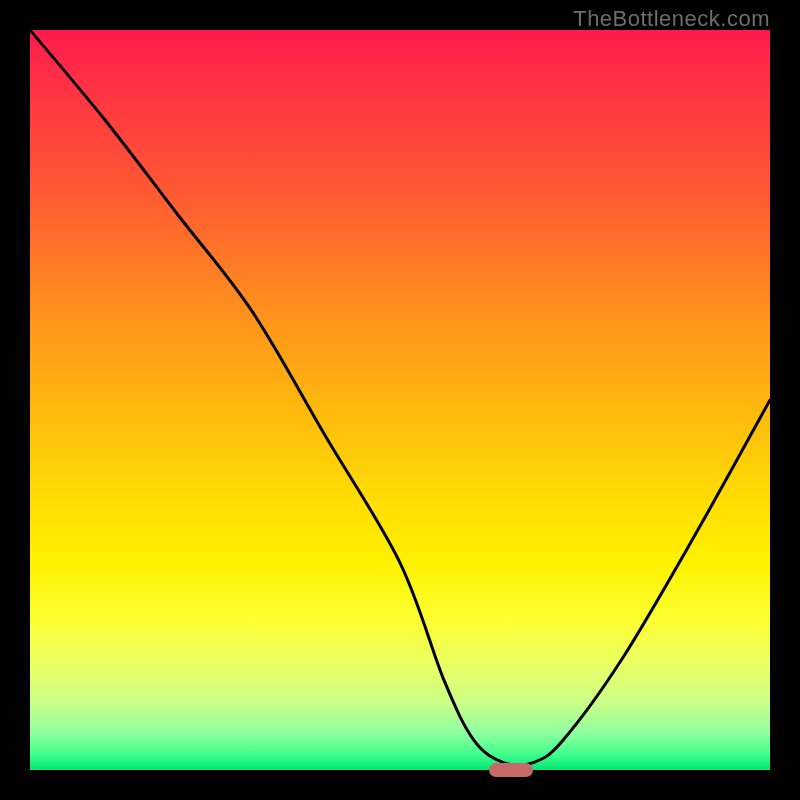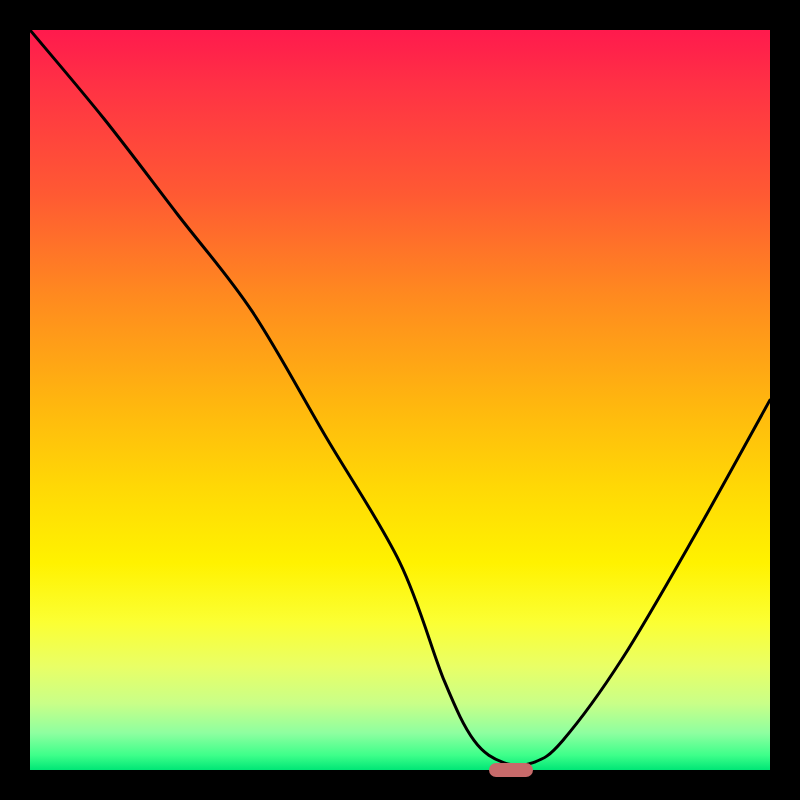--- a/index.html
+++ b/index.html
@@ -65,20 +65,21 @@
     font-weight: 500;
     letter-spacing: 0.5px;
     user-select: none;
   }
 </style>
 </head>
 <body>
 
 <div class="outer">
 
+  <div class="watermark">TheBottleneck.com</div>
 
   <div class="plot-area">
 
     <div class="gradient-bg"></div>
 
     <svg class="curve-svg" viewBox="0 0 740 740" preserveAspectRatio="none">
       <path d="M 0 0 C 12.333333333333334 14.799999999999992, 49.33333333333333 57.966666666666626, 74 88.79999999999995 C 98.66666666666667 119.63333333333328, 123.33333333333333 152.93333333333334, 148 185 C 172.66666666666666 217.06666666666666, 197.33333333333334 244.2, 222 281.2 C 246.66666666666666 318.2, 271.3333333333333 365.06666666666666, 296 407 C 320.6666666666667 448.93333333333334, 350.26666666666665 492.09999999999997, 370 532.8 C 389.73333333333335 573.5, 402.0666666666667 621.6, 414.40000000000003 651.2 C 426.73333333333335 680.8000000000001, 434.1333333333333 696.8333333333333, 444 710.4 C 453.8666666666667 723.9666666666667, 463.73333333333335 728.9, 473.6 732.6 C 483.4666666666667 736.3000000000001, 493.33333333333337 736.3000000000001, 503.20000000000005 732.6 C 513.0666666666667 728.9, 518 727.6666666666666, 532.8 710.4 C 547.5999999999999 693.1333333333333, 569.8 663.5333333333333, 592 629 C 614.2 594.4666666666667, 641.3333333333334 546.3666666666667, 666 503.2 C 690.6666666666666 460.0333333333333, 727.6666666666666 392.2, 740 370" fill="none" stroke="#000" stroke-width="3" stroke-linejoin="round" stroke-linecap="round" id="curve-path"></path>
     </svg>
 
     <div class="marker" id="marker" style="left: 458.8px; width: 44.4px; bottom: -7px;"></div>

